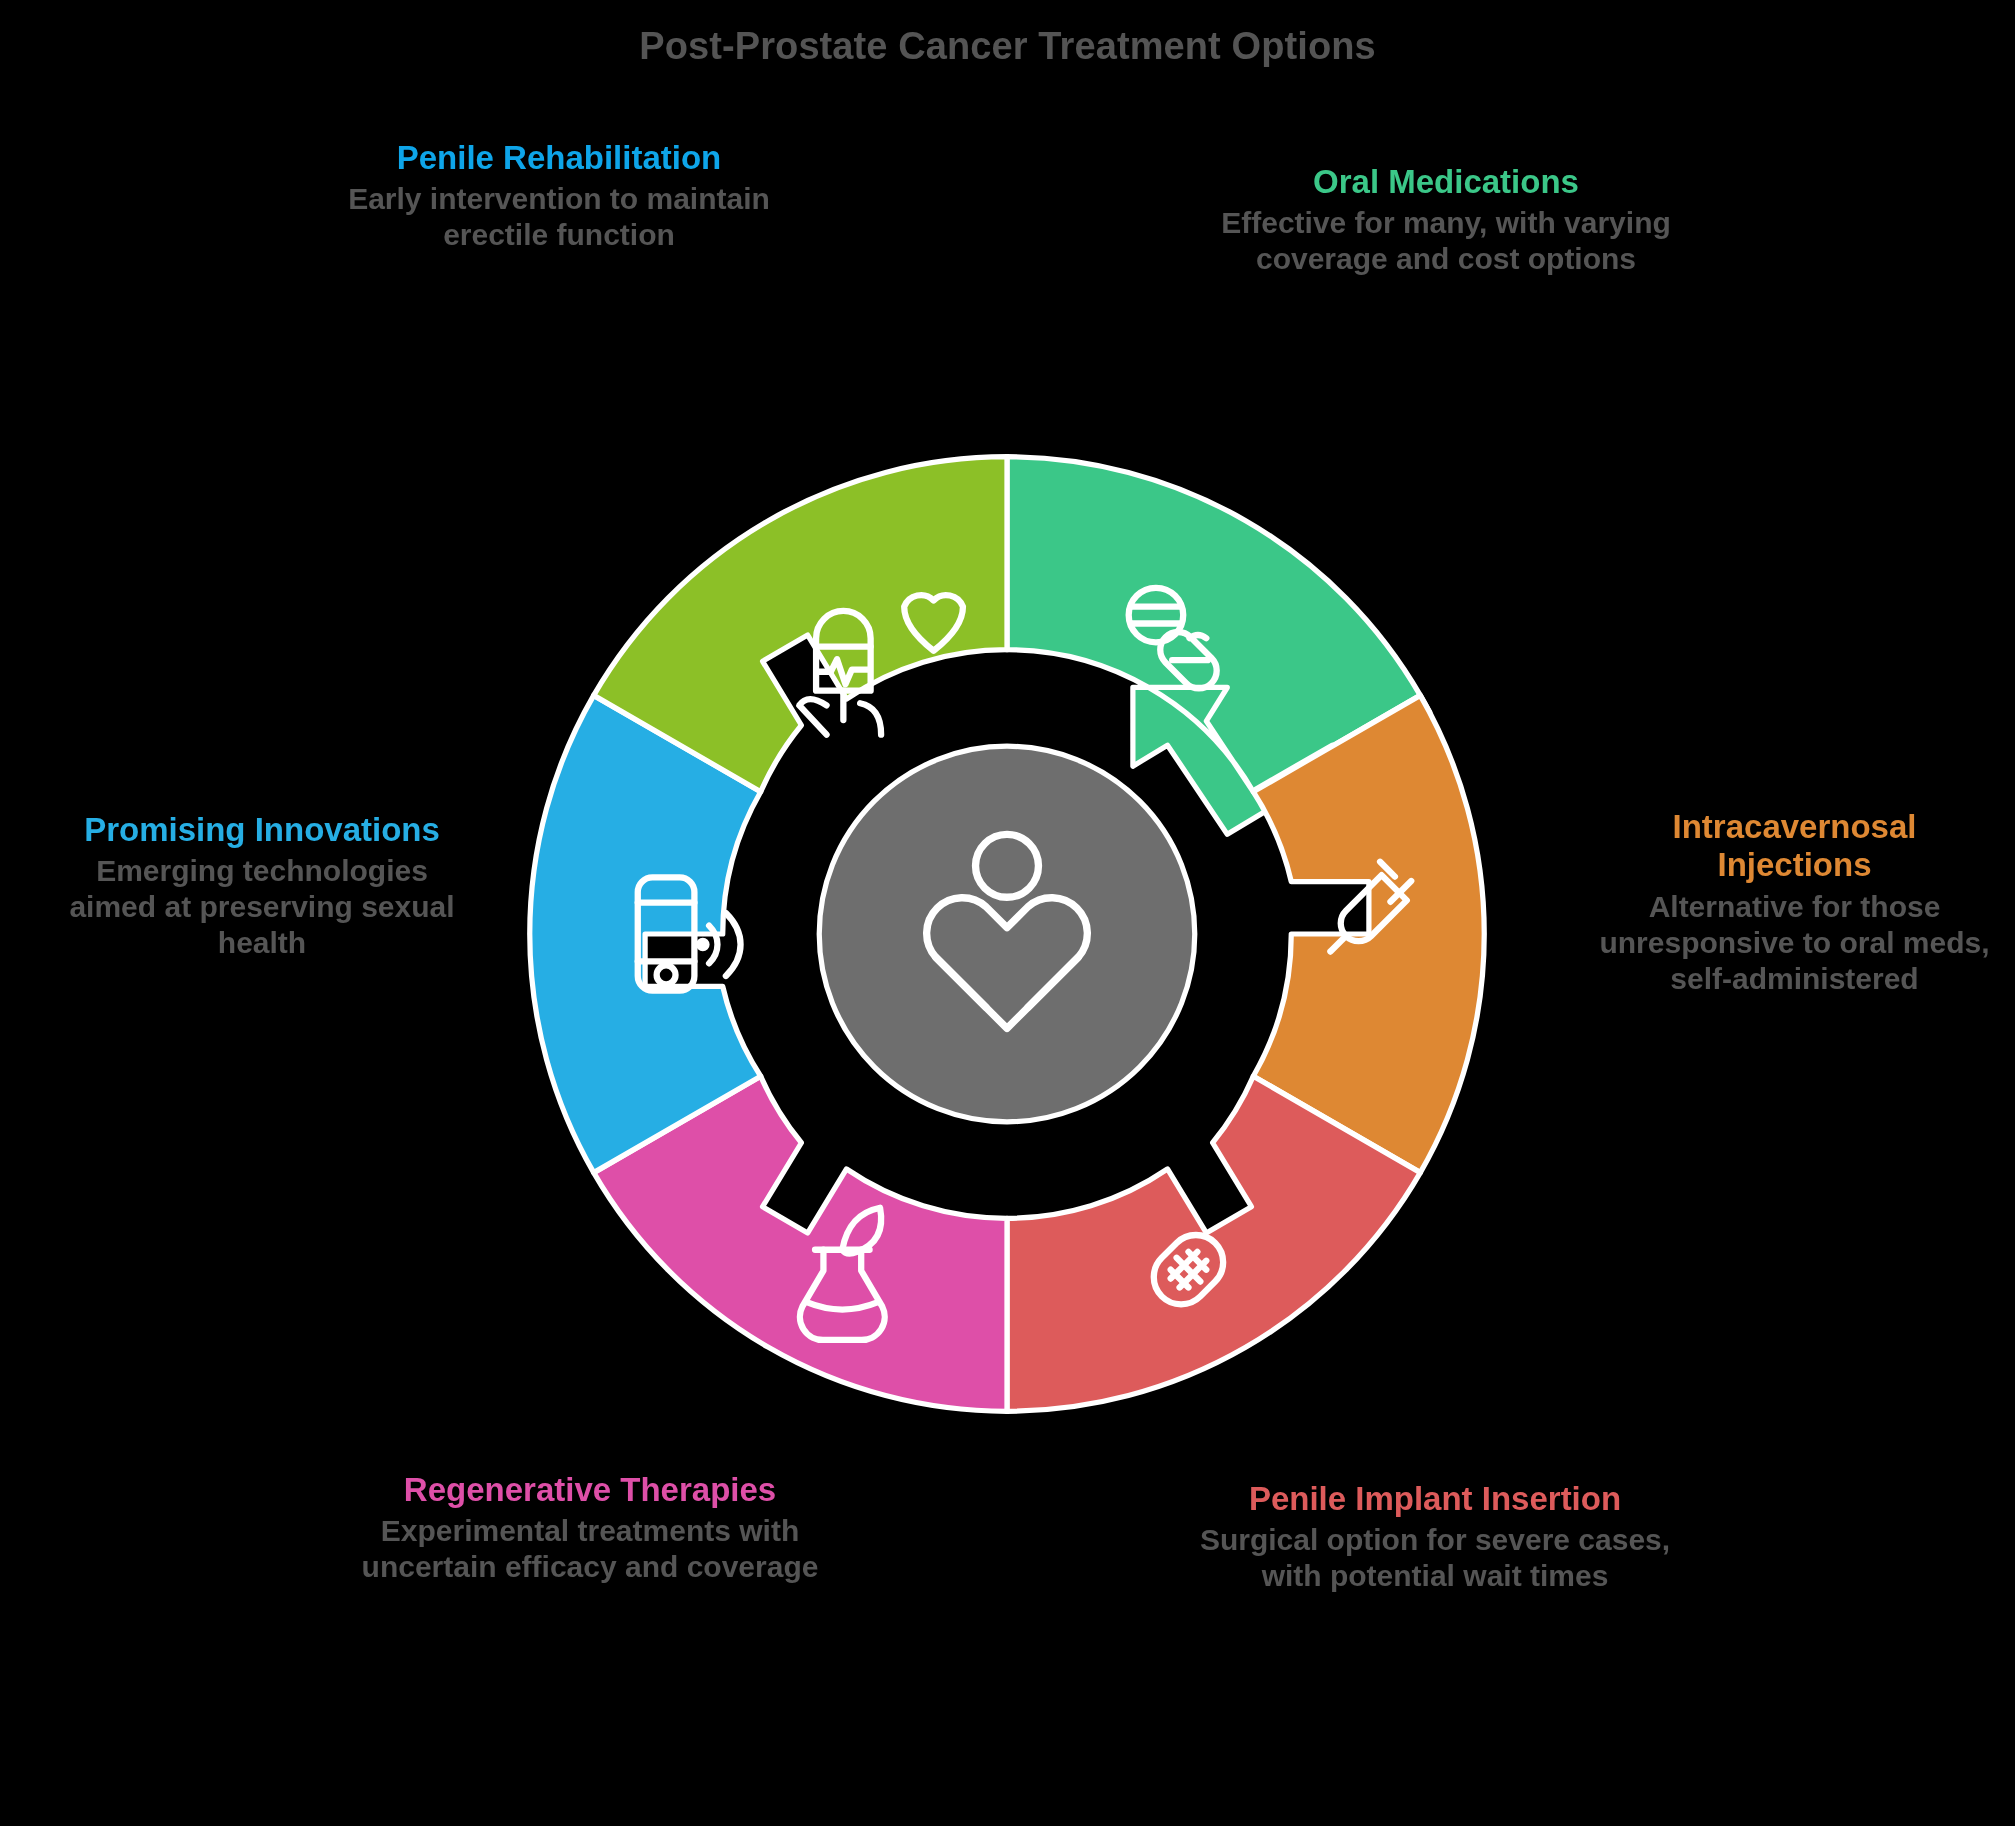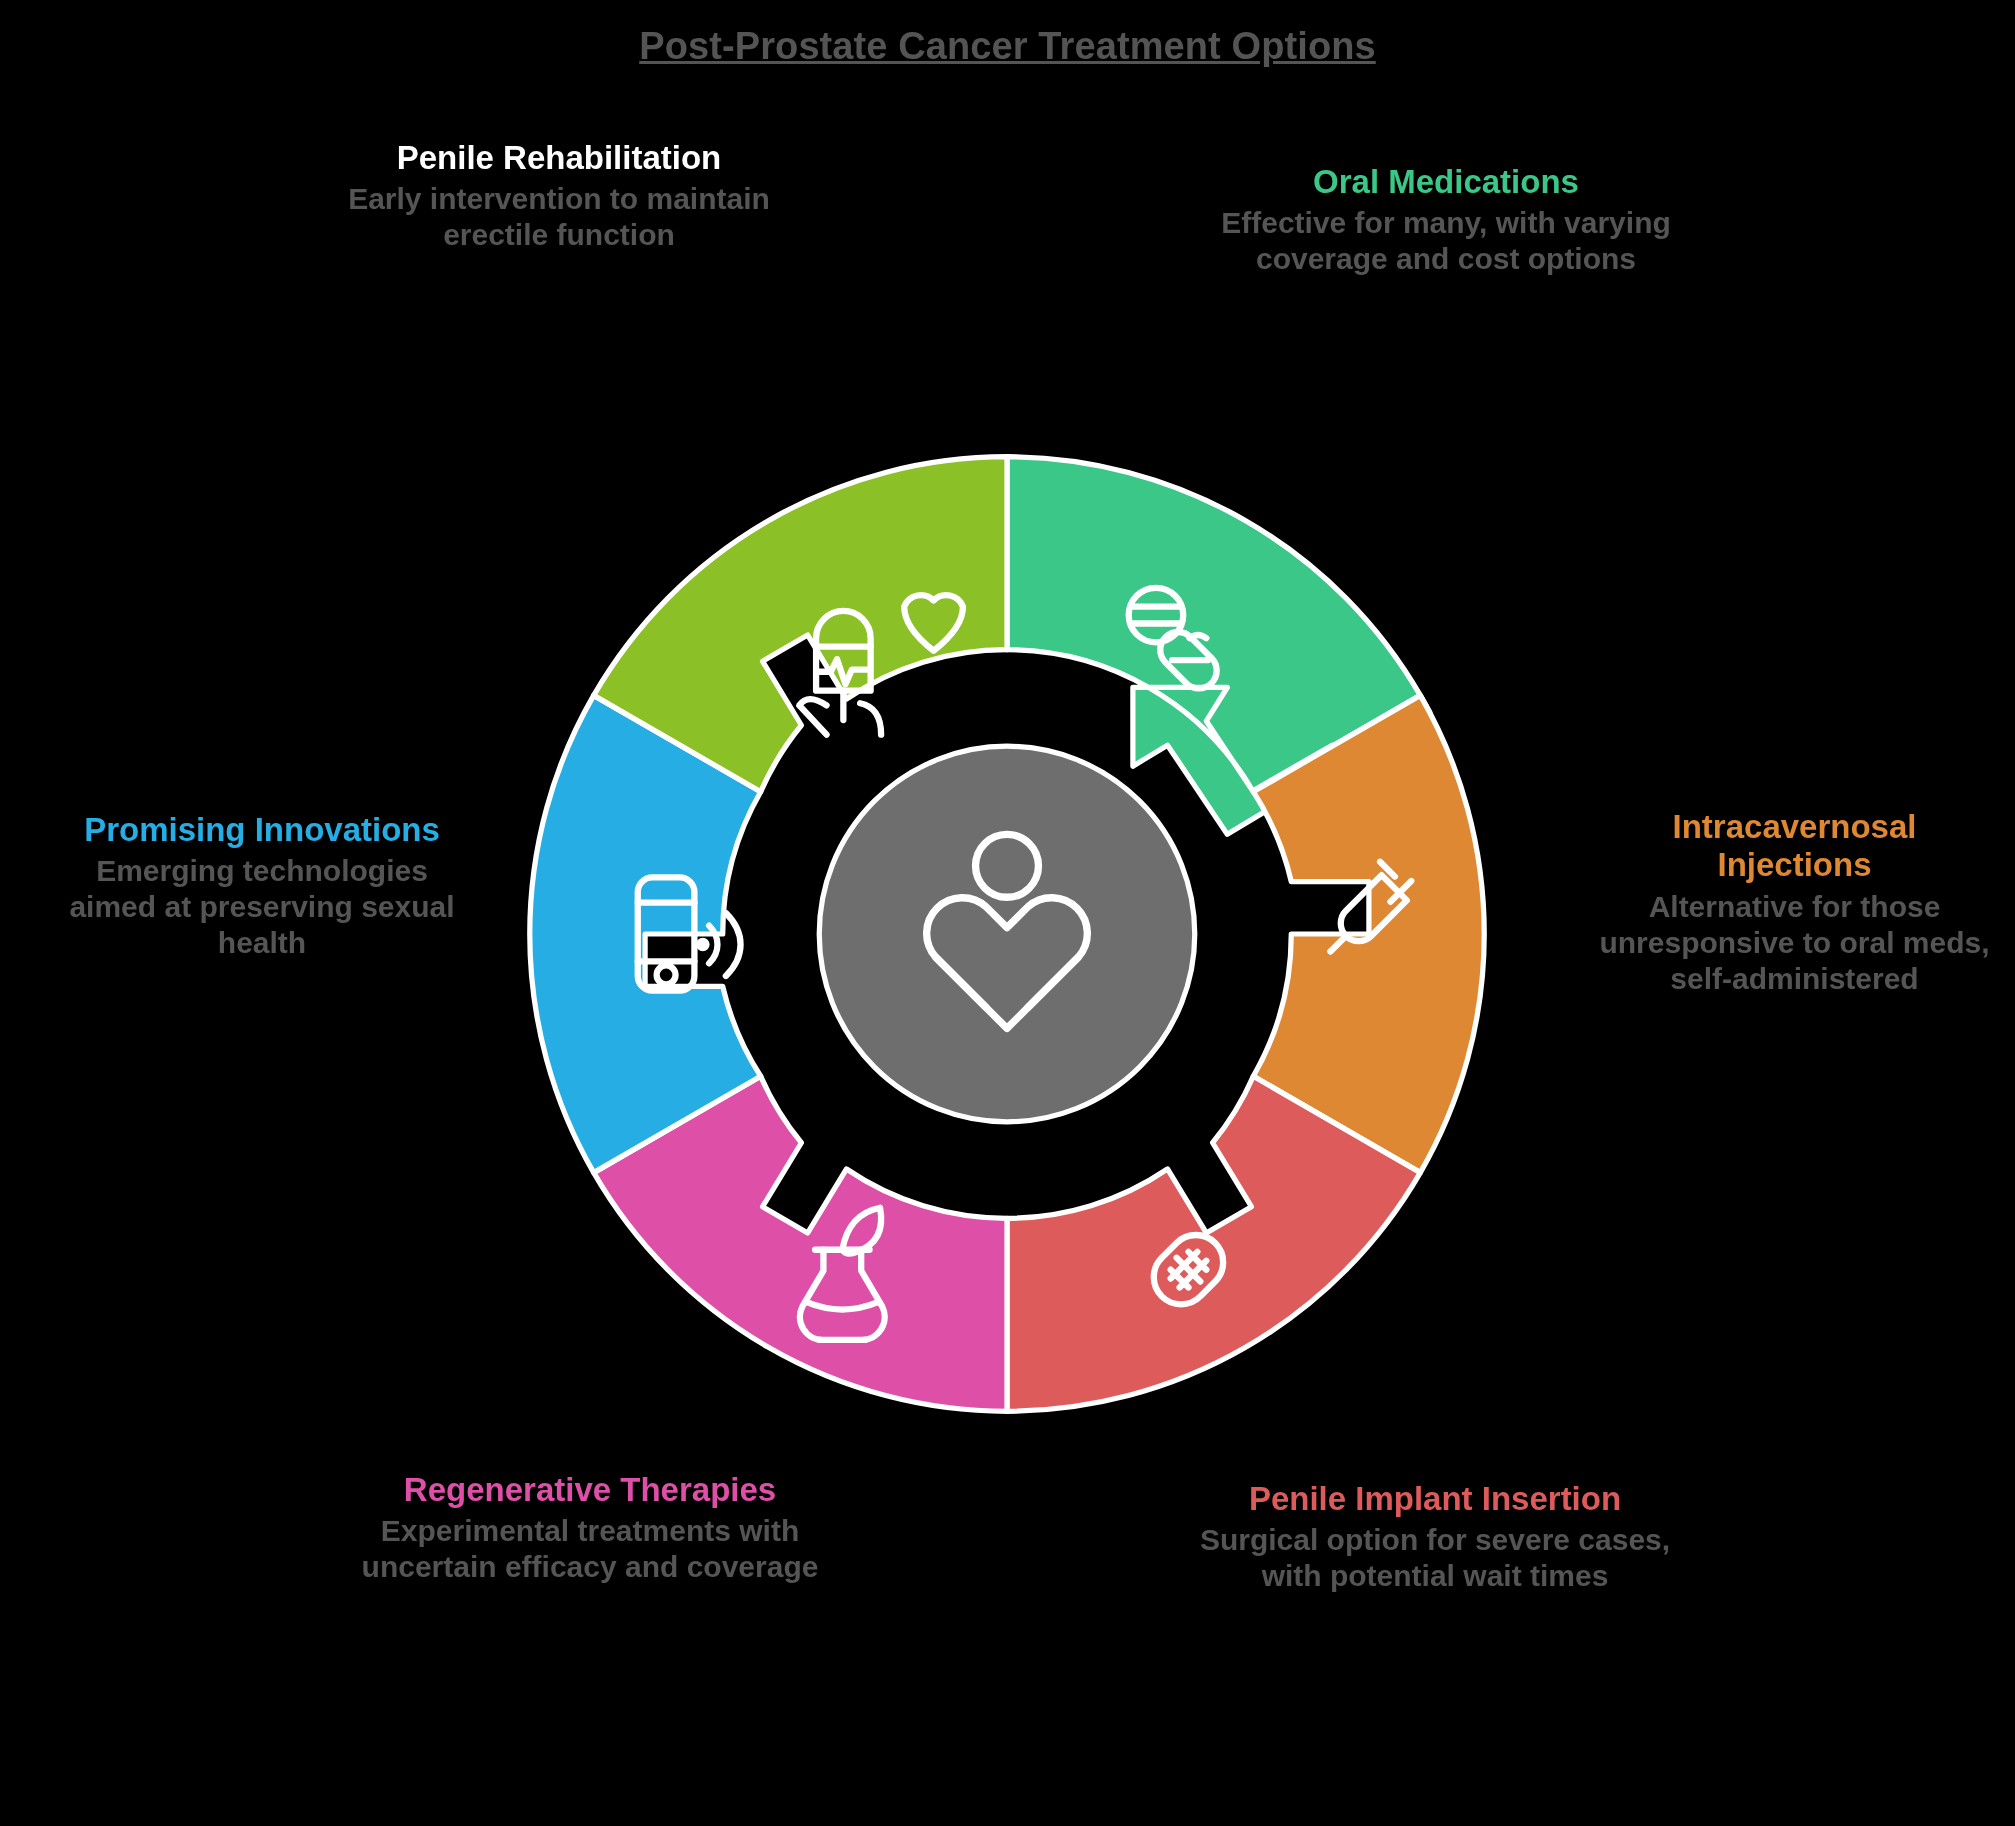--- a/index.html
+++ b/index.html
@@ -3,21 +3,20 @@
 <meta charset="utf-8">
 <style>
   html,body{margin:0;padding:0;background:#000;}
   body{width:2015px;height:1826px;overflow:hidden;font-family:"Liberation Sans",sans-serif;}
   #stage{position:relative;width:2015px;height:1826px;background:#000;}
 
   .title{
     position:absolute; left:0; top:25px; width:2015px;
     text-align:center; color:#545454; font-size:38px; font-weight:bold;
     letter-spacing:0.1px;
-    text-decoration:underline;
   }
 
   .wheel{position:absolute; left:493px; top:420px; width:1028px; height:1028px;}
 
   .callout{position:absolute; text-align:center;}
   .callout .cap{
     font-size:33px; font-weight:bold; line-height:1.16; margin:0 0 4.2px 0;
   }
   .callout .desc{
     font-size:30px; font-weight:bold; color:#555555; line-height:1.2;
@@ -184,21 +183,21 @@
                    Z"></path>
           <line x1="442" y1="532" x2="538" y2="532" stroke="none"></line>
           <path d="M 422 512 L 470 560 M 558 512 L 510 560"></path>
         </g>
       </g>
 
     </svg>
   </div>
 
   <div class="callout c-penile-rehab">
-    <div class="cap" style="color:#ffffff;">Penile Rehabilitation</div>
+    <div class="cap" style="color:#0ea5e9;">Penile Rehabilitation</div>
     <div class="desc">Early intervention to maintain erectile function</div>
   </div>
 
   <div class="callout c-injections">
     <div class="cap" style="color:#DE8833;">Intracavernosal Injections</div>
     <div class="desc">Alternative for those unresponsive to oral meds, self-administered</div>
   </div>
 
   <div class="callout c-oral">
     <div class="cap" style="color:#3BC788;">Oral Medications</div>

